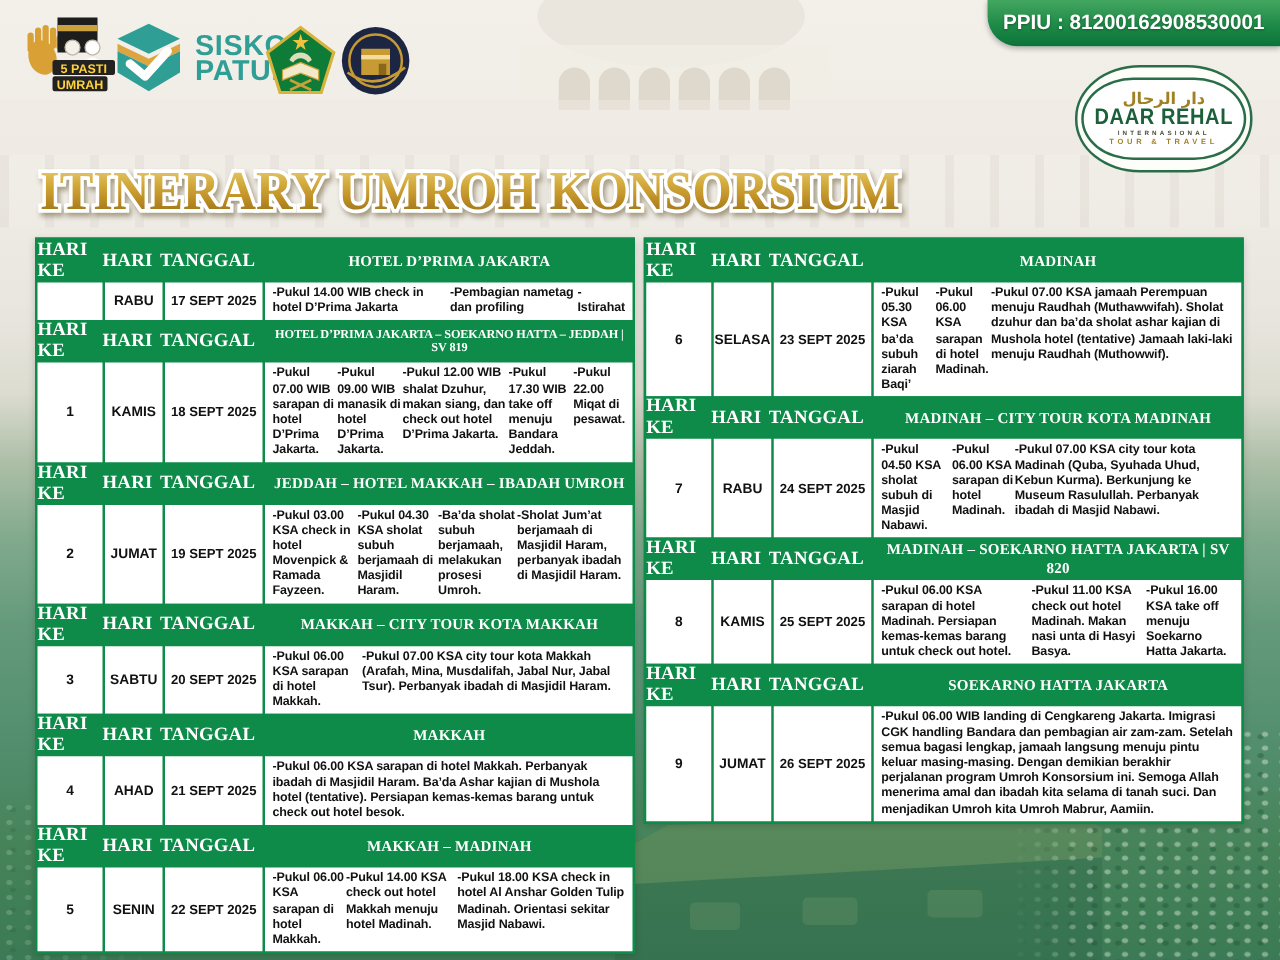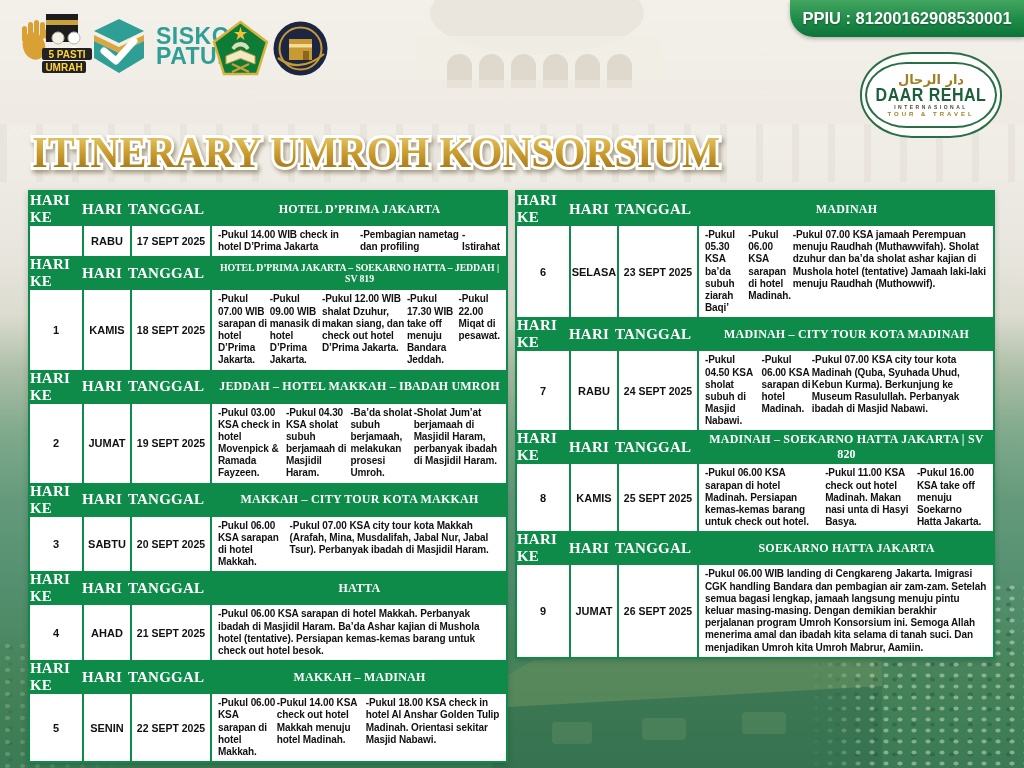--- a/index.html
+++ b/index.html
@@ -256,21 +256,21 @@
             <div class="activity">-Pukul 07.00 KSA city tour kota Makkah (Arafah, Mina, Musdalifah, Jabal Nur, Jabal Tsur). Perbanyak ibadah di Masjidil Haram.</div>
           </div>
     </div>
   </section>
 
   <section class="sec">
     <div class="sec-header">
       <div class="hc c1">HARI KE</div>
       <div class="hc c2">HARI</div>
       <div class="hc c3">TANGGAL</div>
-      <div class="hc c4 route">HATTA</div>
+      <div class="hc c4 route">MAKKAH</div>
     </div>
     <div class="sec-body">
       <div class="bc c1 day-num">4</div>
       <div class="bc c2 day-name">AHAD</div>
       <div class="bc c3 date">21 SEPT 2025</div>
       <div class="bc c4 activities">
             <div class="activity">-Pukul 06.00 KSA sarapan di hotel Makkah. Perbanyak ibadah di Masjidil Haram. Ba’da Ashar kajian di Mushola hotel (tentative). Persiapan kemas-kemas barang untuk check out hotel besok.</div>
           </div>
     </div>
   </section>

